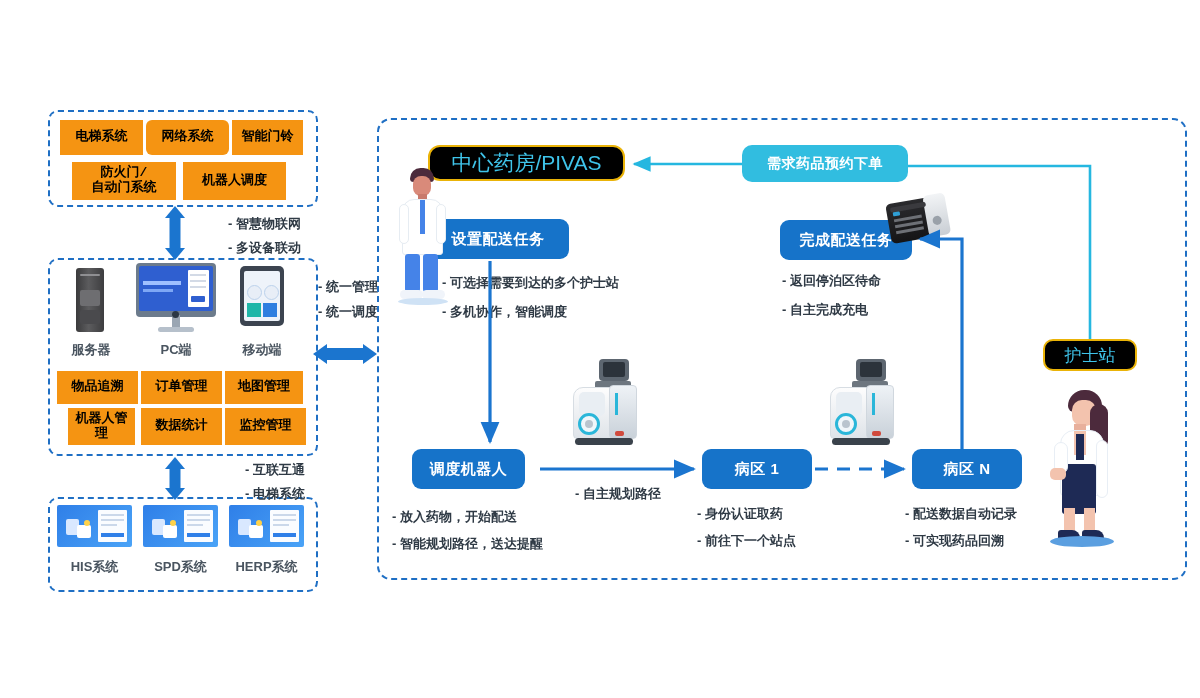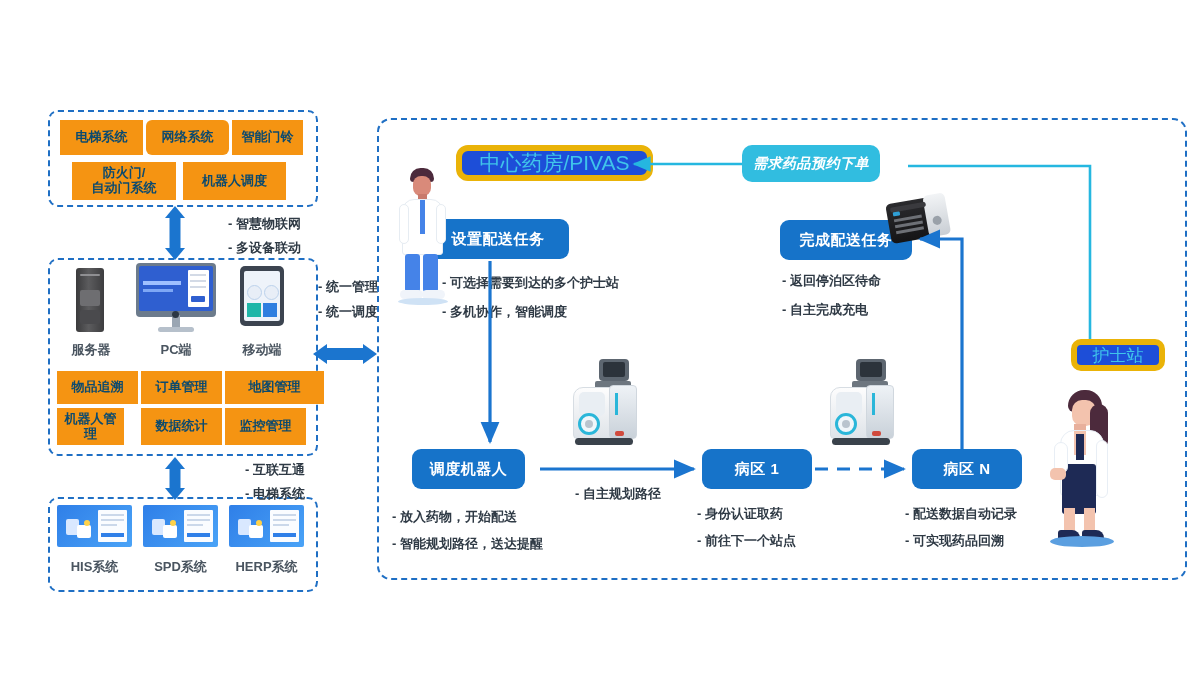--- a/index.html
+++ b/index.html
@@ -22,28 +22,29 @@
   }
   .dashed-panel.big{
     border:2px dashed #1f6fc4;
     border-radius:14px;
   }
 
   
   .tile{
     position:absolute;
     background:#f59412;
-    color:#0c4a6e;
+    color:#000000;
     display:flex;align-items:center;justify-content:center;
     text-align:center;
     font-size:13px;
     font-weight:700;
     line-height:1.15;
     box-sizing:border-box;
     padding:2px 3px;
+    font-family:Liberation Mono, monospace;
   }
 
   
   .pill-blue{
     position:absolute;
     background:#1673c9;
     color:#ffffff;
     border-radius:9px;
     display:flex;align-items:center;justify-content:center;
     font-size:15px;font-weight:700;
@@ -57,28 +58,27 @@
     color:#ffffff;
     border-radius:10px;
     display:flex;align-items:center;justify-content:center;
     font-size:14px;font-weight:700;
     letter-spacing:.5px;
     box-sizing:border-box;
   }
   
   .pill-outline{
     position:absolute;
-    background:#1d4ed8;
-    border:6px solid #eab308;
+    background:#000000;
+    border:2px solid #eab308;
     color:#3fc4ea;
     border-radius:12px;
     display:flex;align-items:center;justify-content:center;
     font-size:21px;font-weight:400;
     box-sizing:border-box;
-    margin-left:28px;
   }
   .pill-outline.small{font-size:17px;border-radius:10px;}
 
   
   .cap{
     position:absolute;
     color:#2f3a45;
     font-size:13px;
     font-weight:700;
     white-space:nowrap;
@@ -145,22 +145,22 @@
     <div class="abs" style="left:7px;top:37px;width:14px;height:14px;background:#1fb6a8;"></div>
     <div class="abs" style="left:23px;top:37px;width:14px;height:14px;background:#2f7fe0;"></div>
   </div>
 
   <div class="devlabel" style="left:58px;top:341px;width:66px;">服务器</div>
   <div class="devlabel" style="left:143px;top:341px;width:66px;">PC端</div>
   <div class="devlabel" style="left:229px;top:341px;width:66px;">移动端</div>
 
   <div class="tile" style="left:57px;top:371px;width:81px;height:33px;">物品追溯</div>
   <div class="tile" style="left:141px;top:371px;width:81px;height:33px;">订单管理</div>
-  <div class="tile" style="left:225px;top:371px;width:99px;height:33px;">地图管理</div>
-  <div class="tile" style="left:57px;top:408px;width:67px;height:37px;">机器人管理</div>
+  <div class="tile" style="left:225px;top:371px;width:78px;height:33px;">地图管理</div>
+  <div class="tile" style="left:68px;top:408px;width:67px;height:37px;">机器人管理</div>
   <div class="tile" style="left:141px;top:408px;width:81px;height:37px;">数据统计</div>
   <div class="tile" style="left:225px;top:408px;width:81px;height:37px;text-align:center;">监控管理</div>
 
   <div class="cap" style="left:318px;top:278px;">- 统一管理</div>
   <div class="cap" style="left:318px;top:303px;">- 统一调度</div>
 
   <div class="dashed-panel" style="left:48px;top:497px;width:270px;height:95px;"></div>
 
   <div class="abs" style="left:57px;top:505px;width:75px;height:42px;background:linear-gradient(135deg,#2f7fe8,#4aa3f7);border-radius:2px;">
     <div class="abs" style="left:41px;top:5px;width:29px;height:32px;background:#fafcff;border-radius:1px;"></div>
@@ -197,21 +197,21 @@
   <div class="devlabel" style="left:143px;top:558px;width:75px;">SPD系统</div>
   <div class="devlabel" style="left:229px;top:558px;width:75px;">HERP系统</div>
 
   <div class="cap" style="left:245px;top:461px;">- 互联互通</div>
   <div class="cap" style="left:245px;top:485px;">- 电梯系统</div>
 
   <div class="dashed-panel big" style="left:377px;top:118px;width:810px;height:462px;"></div>
 
   <div class="pill-outline" style="left:428px;top:145px;width:197px;height:36px;">中心药房/PIVAS</div>
 
-  <div class="pill-cyan" style="left:742px;top:145px;width:138px;height:37px;font-style:italic;">需求药品预约下单</div>
+  <div class="pill-cyan" style="left:742px;top:145px;width:166px;height:37px;">需求药品预约下单</div>
 
   <div class="pill-outline small" style="left:1043px;top:339px;width:94px;height:32px;">护士站</div>
 
   <div class="pill-blue" style="left:427px;top:219px;width:142px;height:40px;">设置配送任务</div>
   <div class="cap" style="left:442px;top:274px;">- 可选择需要到达的多个护士站</div>
   <div class="cap" style="left:442px;top:303px;">- 多机协作，智能调度</div>
 
   <div class="pill-blue" style="left:780px;top:220px;width:132px;height:40px;">完成配送任务</div>
   <div class="cap" style="left:782px;top:272px;">- 返回停泊区待命</div>
   <div class="cap" style="left:782px;top:301px;">- 自主完成充电</div>

